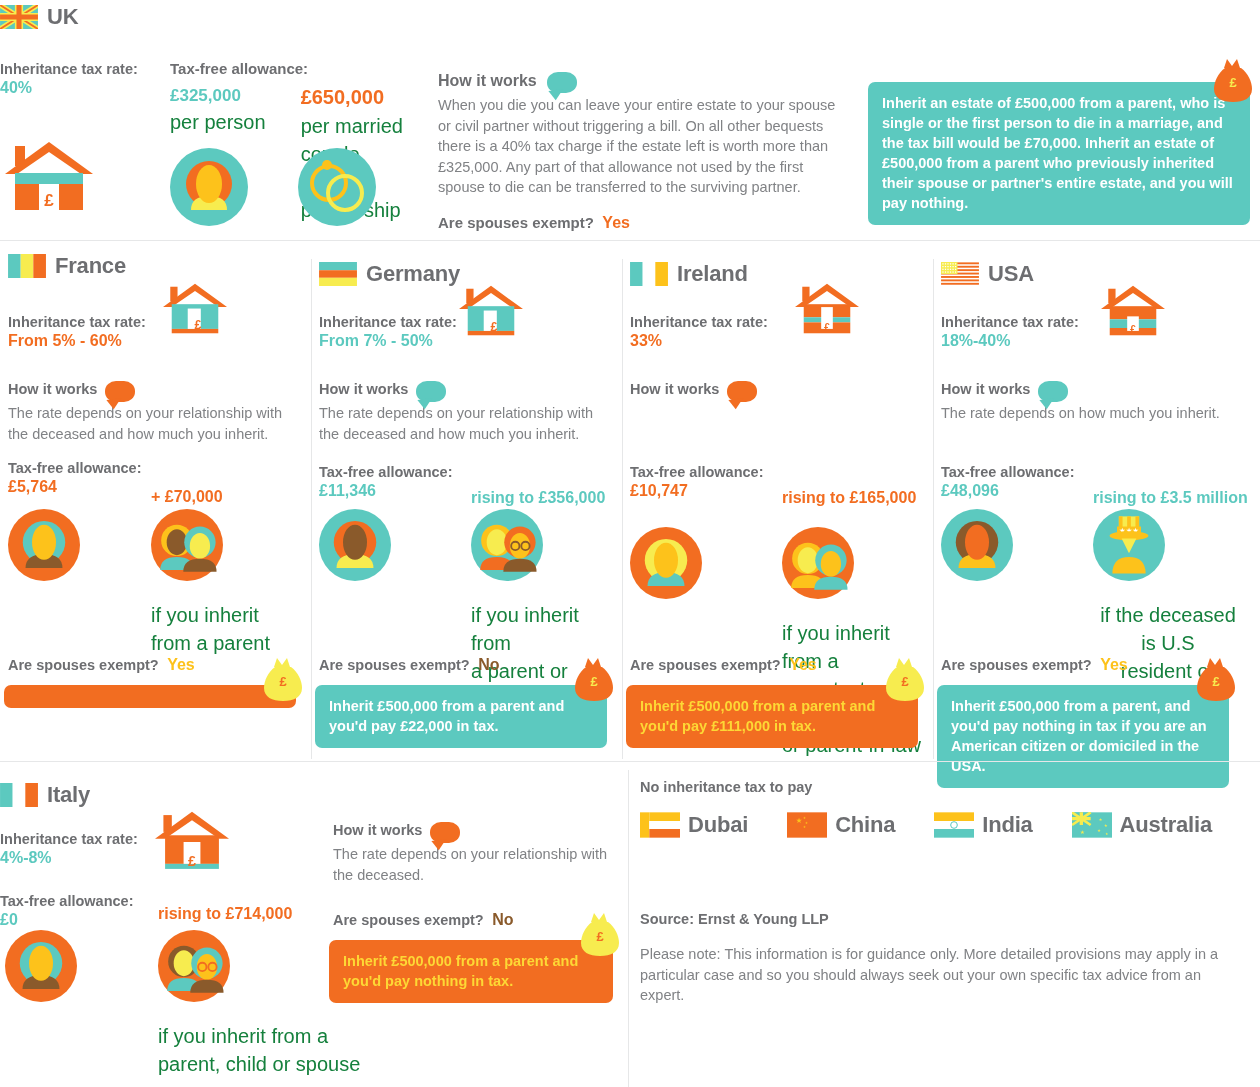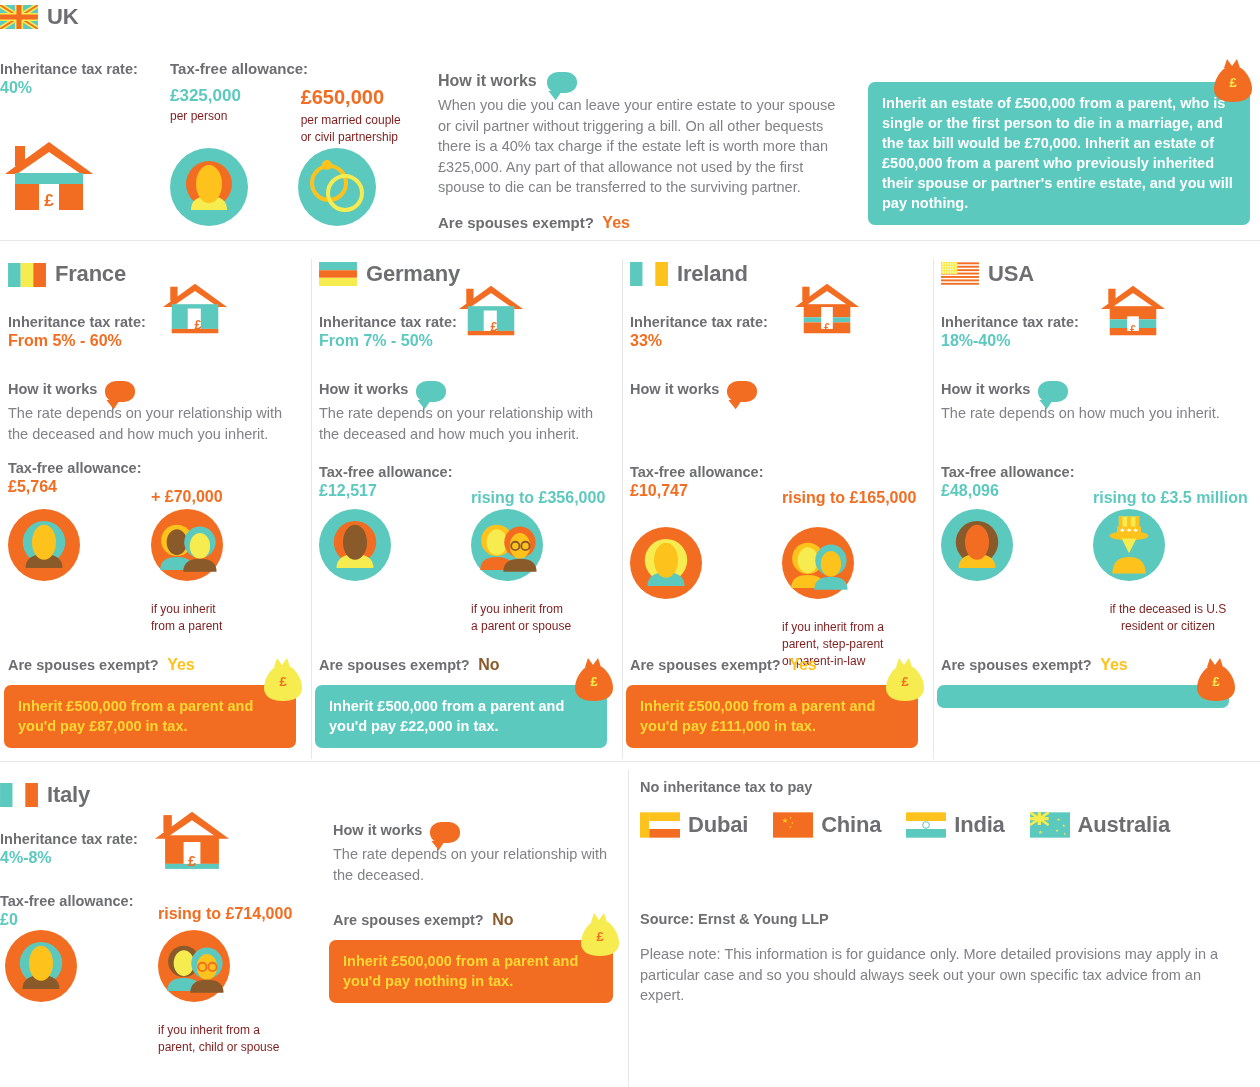--- a/index.html
+++ b/index.html
@@ -11,21 +11,21 @@
   }
   .teal { color:#5cc9bf; }
   .orange { color:#f26d21; }
   .gold { color:#fdc21b; }
   .brown { color:#8a5a2b; }
 
   
   .lbl { font-size:14.5px; font-weight:bold; color:#6d6e71; line-height:1.25; }
   .val { font-size:16px; font-weight:bold; line-height:1.25; }
   .body-txt { font-size:14.5px; color:#808285; line-height:1.42; }
-  .small-txt { font-size:12px; color:#7f1d1d; line-height:1.4; }
+  .small-txt { font-size:20px; color:#15803d; line-height:1.4; }
   .hiw { font-size:14.5px; font-weight:bold; color:#6d6e71; }
 
   
   #uk-section { position:absolute; left:0; top:0; width:1260px; height:240px; }
   #mid-section { position:absolute; left:0; top:241px; width:1260px; height:520px; }
   #bot-section { position:absolute; left:0; top:762px; width:1012px; height:325px; }
 
   .hrule { position:absolute; left:0; width:1260px; height:1px; background:#e6e7e8; }
   .vrule { position:absolute; width:1px; background:#e6e7e8; }
 
@@ -138,21 +138,21 @@
   </div>
 </div>
 
 <div class="hrule" style="top:240px;"></div>
 
 <div id="mid-section">
   <div class="vrule" style="left:311px;top:18px;height:500px;"></div>
   <div class="vrule" style="left:622px;top:18px;height:500px;"></div>
   <div class="vrule" style="left:933px;top:18px;height:500px;"></div>
 <div class="col" style="left: 8px; width: 303px;">
-    <div class="country-head" style="position:absolute;left:0;top:20px;align-items:flex-end;">
+    <div class="country-head" style="position:absolute;left:0;top:12px;">
       <svg class="flag" viewBox="0 0 60 38">
           <rect width="20" height="38" fill="#5cc9bf"></rect>
           <rect x="20" width="20" height="38" fill="#f7ec4f"></rect>
           <rect x="40" width="20" height="38" fill="#f26d21"></rect>
         </svg>
       <span class="country-name">France</span>
     </div>
 
     <div style="position:absolute;left:155px;top:40px;"><svg width="64" height="58" viewBox="0 0 88 76">
       <rect x="10" y="6" width="10" height="20" fill="#f26d21"></rect>
@@ -202,21 +202,20 @@
 
     <div class="small-txt" style="position:absolute;left:143px;top:360px;white-space:pre-line;width:150px;">if you inherit
 from a parent</div>
 
     <div style="position:absolute;left:0;top:414px;">
       <span class="lbl">Are spouses exempt?</span>
       <span class="val gold" style="margin-left:4px;">Yes</span>
     </div>
 
     <div class="callout orange-c" style="position:absolute;left:-4px;top:444px;width:292px;">
-      <span>Inherit £500,000 from a parent and you'd pay £87,000 in tax.</span>
       <div class="bag" style="right:-8px;top:-28px;">
     <svg viewBox="0 0 42 46" width="42" height="46">
       <path d="M15 1 l5 7 l5 -7 l3 9 l-16 0 z" fill="#f7ec4f"></path>
       <path d="M13 10 h16 c7 5 11 14 11 21 c0 9 -8 13 -19 13 c-11 0 -19 -4 -19 -13 c0 -7 4 -16 11 -21 z" fill="#f7ec4f"></path>
       <text x="21" y="29" font-size="13" font-weight="bold" fill="#f26d21" text-anchor="middle" font-family="Liberation Sans, sans-serif">£</text>
     </svg></div>
     </div>
   </div>
     <div class="col" style="left: 319px; width: 303px;">
     <div class="country-head" style="position:absolute;left:0;top:20px;">
@@ -245,21 +244,21 @@
     <div style="position:absolute;left:0;top:140px;width:290px;">
       <div style="display:flex;align-items:flex-start;gap:8px;">
         <span class="hiw">How it works</span>
         <span class="bubble teal-b"></span>
       </div>
       <div class="body-txt" style="margin-top:1px;">The rate depends on your relationship with the deceased and how much you inherit.</div>
     </div>
 
     <div style="position:absolute;left:0;top:222px;width:155px;">
       <div class="lbl">Tax-free allowance:</div>
-      <div class="val teal">£12,517</div>
+      <div class="val teal">£11,346</div>
     </div>
 
     <div class="val teal" style="position:absolute;left:152px;top:247px;white-space:nowrap;">rising to £356,000</div>
 
     <div style="position:absolute;left:0;top:268px;"><svg width="72" height="72" viewBox="0 0 78 78">
     <circle cx="39" cy="39" r="39" fill="#5cc9bf"></circle>
     <circle cx="39" cy="36" r="23" fill="#f26d21"></circle>
     <path d="M19 64 q0-15 20-15 t20 15 z" fill="#f7ec4f"></path>
     <ellipse cx="39" cy="36" rx="13" ry="19" fill="#8a5a2b"></ellipse>
   </svg></div>
@@ -459,20 +458,21 @@
 
     <div class="small-txt" style="position:absolute;left:152px;top:360px;white-space:pre-line;width:150px;text-align:center;">if the deceased is U.S
 resident or citizen</div>
 
     <div style="position:absolute;left:0;top:414px;">
       <span class="lbl">Are spouses exempt?</span>
       <span class="val gold" style="margin-left:4px;">Yes</span>
     </div>
 
     <div class="callout teal-c" style="position:absolute;left:-4px;top:444px;width:292px;">
+      <span>Inherit £500,000 from a parent, and you'd pay nothing in tax if you are an American citizen or domiciled in the USA.</span>
       <div class="bag" style="right:-8px;top:-28px;">
     <svg viewBox="0 0 42 46" width="42" height="46">
       <path d="M15 1 l5 7 l5 -7 l3 9 l-16 0 z" fill="#f26d21"></path>
       <path d="M13 10 h16 c7 5 11 14 11 21 c0 9 -8 13 -19 13 c-11 0 -19 -4 -19 -13 c0 -7 4 -16 11 -21 z" fill="#f26d21"></path>
       <text x="21" y="29" font-size="13" font-weight="bold" fill="#f7ec4f" text-anchor="middle" font-family="Liberation Sans, sans-serif">£</text>
     </svg></div>
     </div>
   </div>
   </div>
 
@@ -552,21 +552,21 @@
       <svg viewBox="0 0 42 46" width="42" height="46">
         <path d="M15 1 l5 7 l5 -7 l3 9 l-16 0 z" fill="#f7ec4f"></path>
         <path d="M13 10 h16 c7 5 11 14 11 21 c0 9 -8 13 -19 13 c-11 0 -19 -4 -19 -13 c0 -7 4 -16 11 -21 z" fill="#f7ec4f"></path>
         <text x="21" y="29" font-size="13" font-weight="bold" fill="#f26d21" text-anchor="middle" font-family="Liberation Sans, sans-serif">£</text>
       </svg>
     </div>
   </div>
 
   <div style="position:absolute;left:640px;top:16px;" class="lbl">No inheritance tax to pay</div>
 
-  <div id="notax-list" style="position:absolute;left:640px;top:50px;display:flex;gap:25px;align-items:center;">
+  <div id="notax-list" style="position:absolute;left:640px;top:50px;display:flex;gap:39px;align-items:center;">
       <div style="display: flex; align-items: center; gap: 8px;">
         <svg width="40" height="26" viewBox="0 0 60 38">
           <rect width="14" height="38" fill="#fdc21b"></rect>
           <rect x="14" width="46" height="13" fill="#fdc21b"></rect>
           <rect x="14" y="13" width="46" height="12" fill="#ffffff"></rect>
           <rect x="14" y="25" width="46" height="13" fill="#f26d21"></rect>
         </svg>
         <span class="country-name">Dubai</span>
       </div>
       <div style="display: flex; align-items: center; gap: 8px;">

